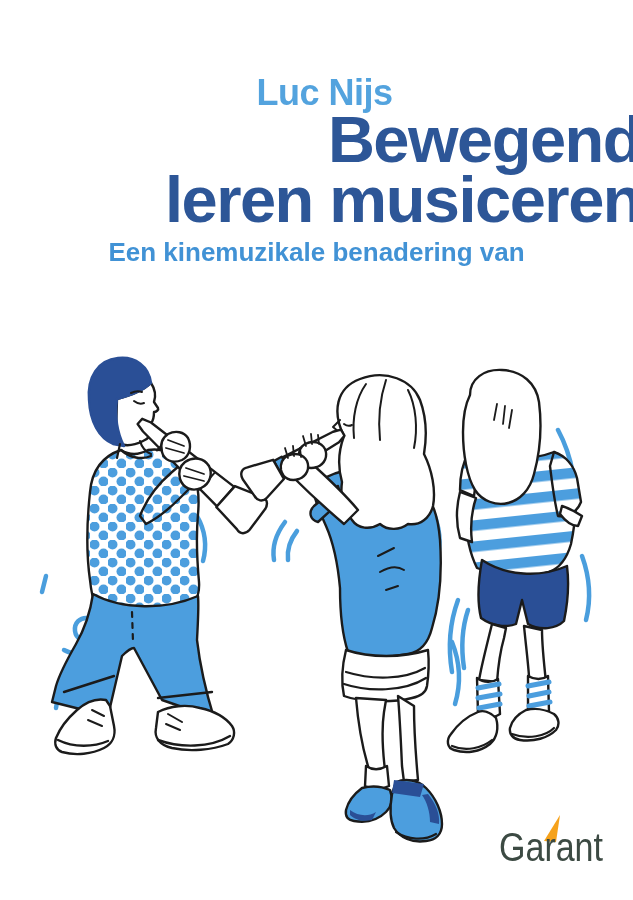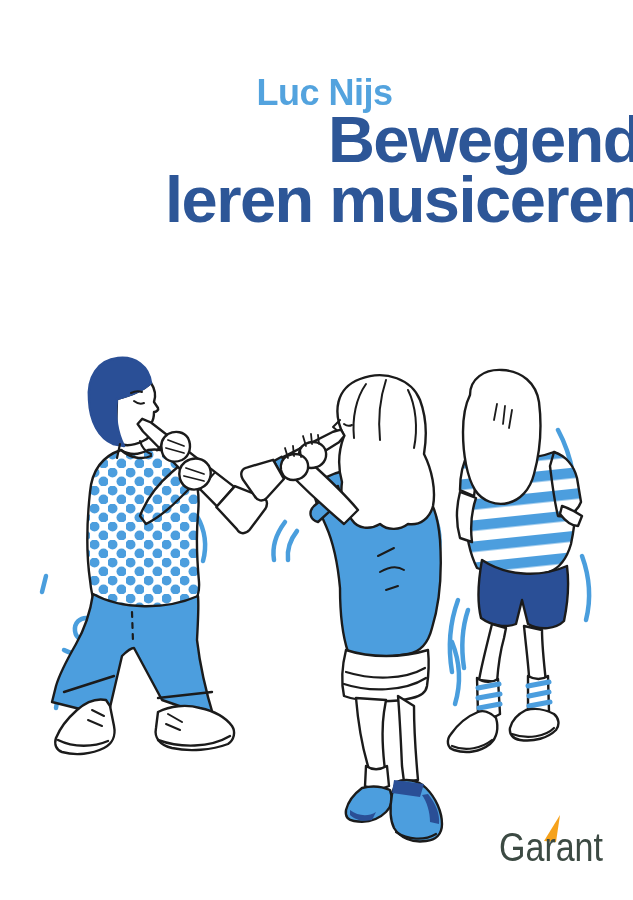--- a/index.html
+++ b/index.html
@@ -40,20 +40,21 @@
 <div>
 
   <div class="author">Luc Nijs</div>
 
   <h1 class="title">
     <span>Bewegend</span>
     <span>leren musiceren</span>
   </h1>
 
   <div class="subtitle">
+    <span>Een kinemuzikale benadering van</span>
   </div>
 
   <svg class="illustration" viewBox="0 330 633 570" xmlns="http://www.w3.org/2000/svg">
     <defs>
       <pattern id="dots" patternUnits="userSpaceOnUse" width="18" height="18">
         <rect width="18" height="18" fill="#ffffff"></rect>
         <circle cx="4.5" cy="4.5" r="5" fill="var(--illustration-blue,#4c9ede)"></circle>
         <circle cx="13.5" cy="13.5" r="5" fill="var(--illustration-blue,#4c9ede)"></circle>
       </pattern>
       <pattern id="stripes" patternUnits="userSpaceOnUse" width="40" height="21" patternTransform="rotate(-6)">

